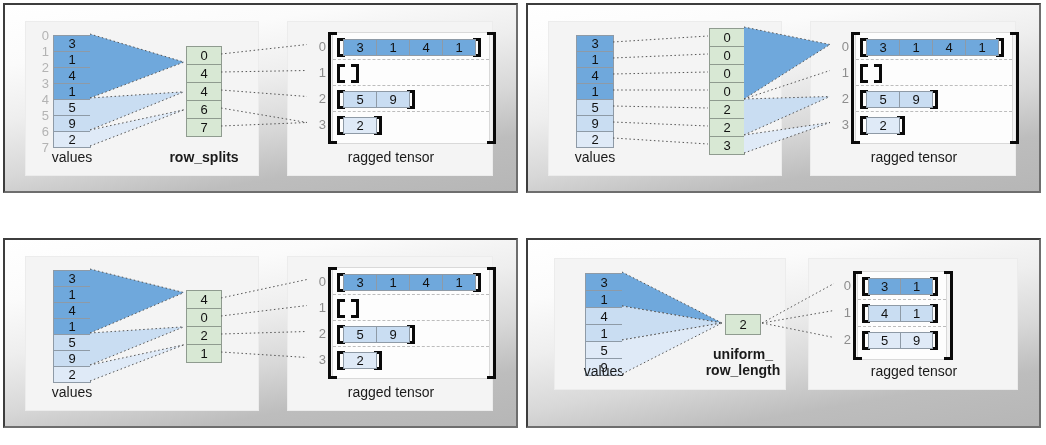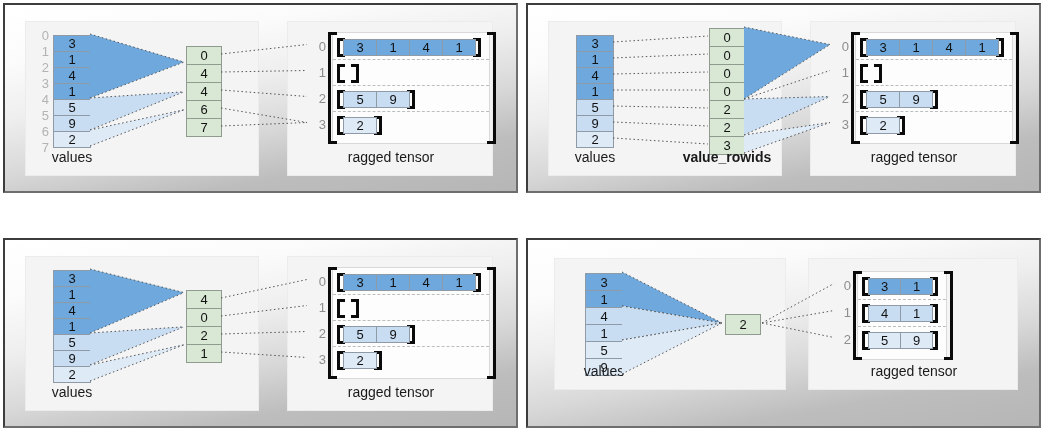--- a/index.html
+++ b/index.html
@@ -61,20 +61,21 @@
         <div class="idx" style="left: 7px; top: 103px; width: 16px;">6</div>
         <div class="idx" style="left: 7px; top: 119px; width: 16px;">7</div>
         <div class="vcol" style="left: 160px; top: 24px; width: 36px; height: 90px;">
           <div class="gcell" style="left: 0px; top: 0px; width: 36px; height: 19px;">0</div>
           <div class="gcell" style="left: 0px; top: 18px; width: 36px; height: 19px;">4</div>
           <div class="gcell" style="left: 0px; top: 36px; width: 36px; height: 19px;">4</div>
           <div class="gcell" style="left: 0px; top: 54px; width: 36px; height: 19px;">6</div>
           <div class="gcell" style="left: 0px; top: 72px; width: 36px; height: 19px;">7</div>
         </div>
         <div class="caption" style="left: 5px; top: 128px; width: 82px;">values</div>
+        <div class="caption bold" style="left: 104px; top: 128px; width: 148px;">row_splits</div>
       </div>
       <div class="innerbox" style="left: 282px; top: 16px; width: 206px; height: 155px;">
         <div class="caption" style="left: 0px; top: 128px; width: 206px;">ragged tensor</div>
         <div class="rtbox" style="left: 44px; top: 10px; width: 158px; height: 112px;">
           <div class="brk brkL" style="left: -5px; top: -1px; width: 9px; height: 112px;"></div>
           <div class="brk brkR" style="left: 154px; top: -1px; width: 9px; height: 112px;"></div>
           <div class="vcol" style="left: 4px; top: 5px; width: 144px; height: 19px;">
             <div class="brk brkL" style="left: 0px; top: 0px; width: 8px; height: 19px;"></div>
             <div class="brk brkR" style="left: 136px; top: 0px; width: 8px; height: 19px;"></div>
             <div class="rcell" style="left: 6px; top: 1px; width: 34px; height: 17px; background: rgb(111, 168, 220);">3</div>
@@ -137,21 +138,20 @@
         <div class="vcol" style="left: 160px; top: 6px; width: 36px; height: 126px;">
           <div class="gcell" style="left: 0px; top: 0px; width: 36px; height: 19px;">0</div>
           <div class="gcell" style="left: 0px; top: 18px; width: 36px; height: 19px;">0</div>
           <div class="gcell" style="left: 0px; top: 36px; width: 36px; height: 19px;">0</div>
           <div class="gcell" style="left: 0px; top: 54px; width: 36px; height: 19px;">0</div>
           <div class="gcell" style="left: 0px; top: 72px; width: 36px; height: 19px;">2</div>
           <div class="gcell" style="left: 0px; top: 90px; width: 36px; height: 19px;">2</div>
           <div class="gcell" style="left: 0px; top: 108px; width: 36px; height: 19px;">3</div>
         </div>
         <div class="caption" style="left: 5px; top: 128px; width: 82px;">values</div>
-        <div class="caption bold" style="left: 104px; top: 128px; width: 148px;">value_rowids</div>
       </div>
       <div class="innerbox" style="left: 282px; top: 16px; width: 206px; height: 155px;">
         <div class="caption" style="left: 0px; top: 128px; width: 206px;">ragged tensor</div>
         <div class="rtbox" style="left: 44px; top: 10px; width: 158px; height: 112px;">
           <div class="brk brkL" style="left: -5px; top: -1px; width: 9px; height: 112px;"></div>
           <div class="brk brkR" style="left: 154px; top: -1px; width: 9px; height: 112px;"></div>
           <div class="vcol" style="left: 4px; top: 5px; width: 144px; height: 19px;">
             <div class="brk brkL" style="left: 0px; top: 0px; width: 8px; height: 19px;"></div>
             <div class="brk brkR" style="left: 136px; top: 0px; width: 8px; height: 19px;"></div>
             <div class="rcell" style="left: 6px; top: 1px; width: 34px; height: 17px; background: rgb(111, 168, 220);">3</div>
@@ -282,20 +282,22 @@
           <div class="cell" style="left: 0px; top: 17px; width: 38px; height: 18px; background: rgb(111, 168, 220);">1</div>
           <div class="cell" style="left: 0px; top: 34px; width: 38px; height: 18px; background: rgb(201, 221, 242);">4</div>
           <div class="cell" style="left: 0px; top: 51px; width: 38px; height: 18px; background: rgb(201, 221, 242);">1</div>
           <div class="cell" style="left: 0px; top: 68px; width: 38px; height: 18px; background: rgb(223, 234, 247);">5</div>
           <div class="cell" style="left: 0px; top: 85px; width: 38px; height: 18px; background: rgb(223, 234, 247);">9</div>
         </div>
         <div class="vcol" style="left: 170px; top: 55px; width: 36px; height: 20px;">
           <div class="gcell" style="left: 0px; top: 0px; width: 36px; height: 21px;">2</div>
         </div>
         <div class="caption" style="left: 8px; top: 105px; width: 82px;">values</div>
+        <div class="caption bold" style="left: 114px; top: 88px; width: 148px;">uniform_
+row_length</div>
       </div>
       <div class="innerbox" style="left: 280px; top: 18px; width: 210px; height: 132px;">
         <div class="caption" style="left: 0px; top: 105px; width: 210px;">ragged tensor</div>
         <div class="rtbox" style="left: 48px; top: 12px; width: 90px; height: 89px;">
           <div class="brk brkL" style="left: -5px; top: -1px; width: 9px; height: 89px;"></div>
           <div class="brk brkR" style="left: 86px; top: -1px; width: 9px; height: 89px;"></div>
           <div class="vcol" style="left: 4px; top: 5px; width: 76px; height: 19px;">
             <div class="brk brkL" style="left: 0px; top: 0px; width: 8px; height: 19px;"></div>
             <div class="brk brkR" style="left: 68px; top: 0px; width: 8px; height: 19px;"></div>
             <div class="rcell" style="left: 6px; top: 1px; width: 33px; height: 17px; background: rgb(111, 168, 220);">3</div>

